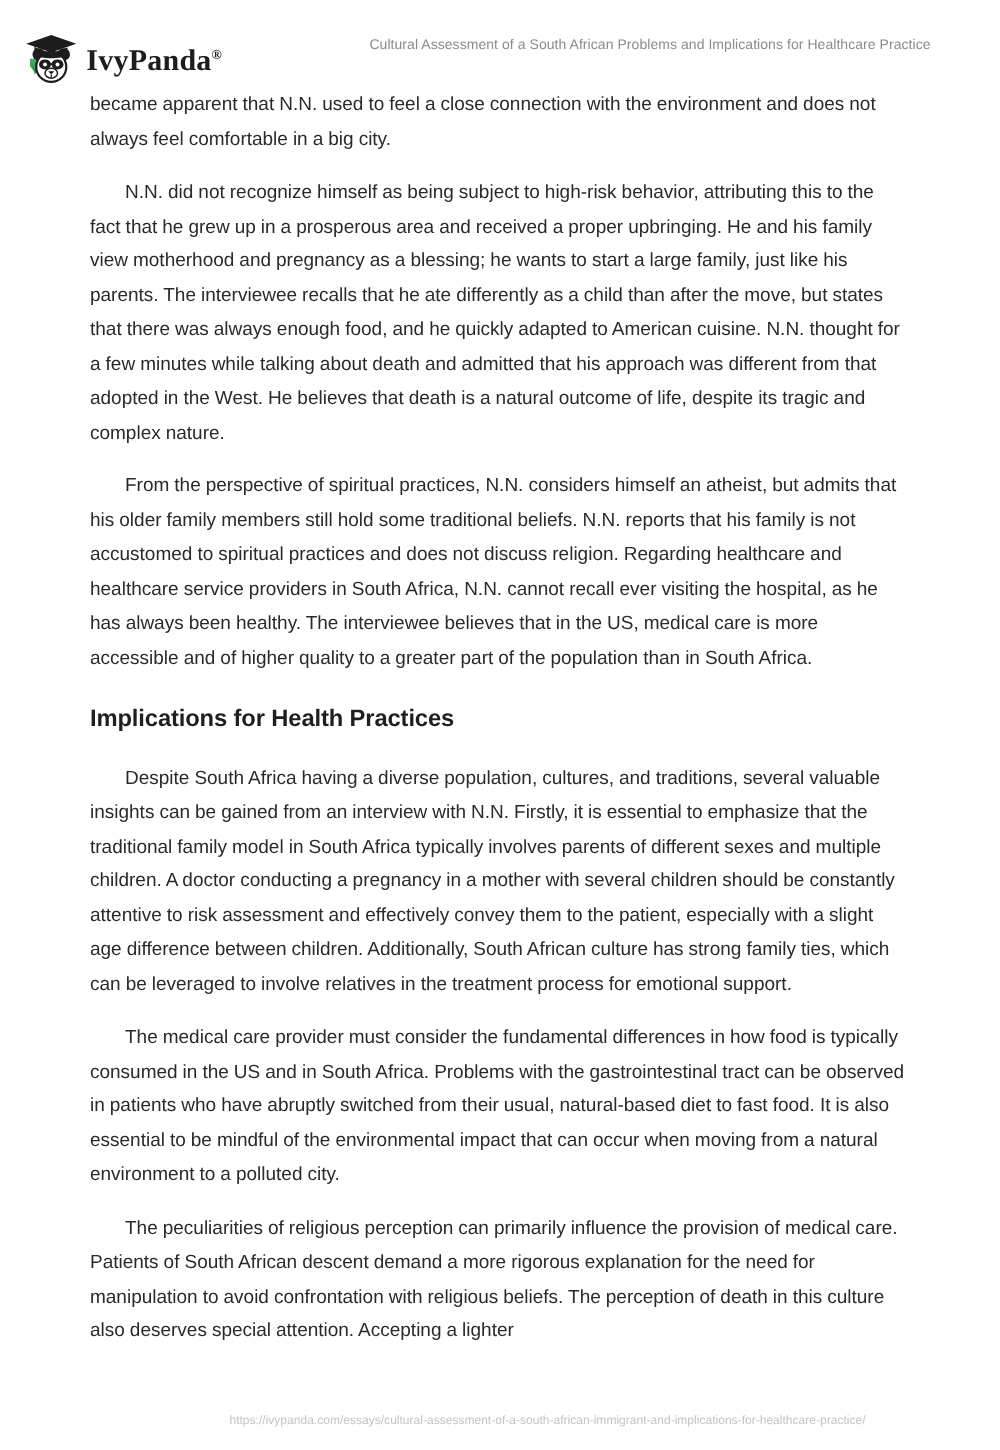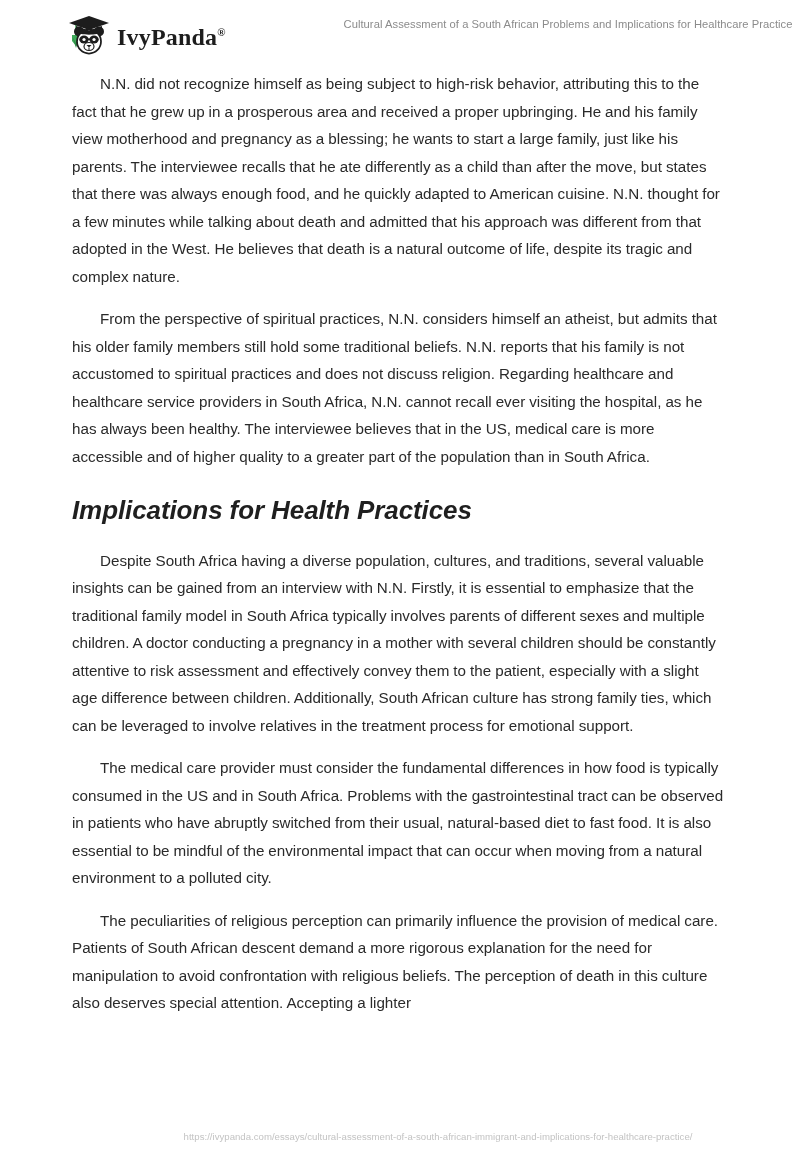--- a/index.html
+++ b/index.html
@@ -19,25 +19,24 @@
     position: relative;
     width: 800px;
     height: 1160px;
     background: #ffffff;
     overflow: hidden;
   }
 
   
   .page-header {
     position: absolute;
-    top: 4px;
+    top: 16px;
     left: 0;
     width: 672px;
     height: 66px;
-    margin-left: 48px;
   }
 
   .brand {
     position: absolute;
     left: 16px;
     top: 11px;
     display: flex;
     align-items: center;
     gap: 7px;
   }
@@ -93,27 +92,26 @@
     margin: 0 0 15px 0;
     text-indent: 28px;
     font-stretch: condensed;
     word-spacing: -0.2px;
   }
   .para.no-indent {
     text-indent: 0;
   }
 
   .section-heading {
-    font-size: 26px;
+    font-size: 19px;
     font-weight: bold;
     color: #1f1f1f;
     line-height: 1.1;
     margin: 26px 0 22px 0;
     letter-spacing: -0.1px;
-    font-style: italic;
   }
 
   
   .page-footer {
     position: absolute;
     left: 0;
     bottom: 18px;
     width: 800px;
     text-align: center;
     padding-left: 38px;
@@ -166,20 +164,21 @@
           </g>
         </svg>
       </span>
       <span class="brand-text"><span>IvyPanda</span><span class="reg">®</span></span>
     </div>
 
     <div class="header-title">Cultural Assessment of a South African Problems and Implications for Healthcare Practice</div>
   </div>
 
   <div class="content" id="content-root">
+      <p class="para no-indent">became apparent that N.N. used to feel a close connection with the environment and does not always feel comfortable in a big city.</p>
       <p class="para">N.N. did not recognize himself as being subject to high-risk behavior, attributing this to the fact that he grew up in a prosperous area and received a proper upbringing. He and his family view motherhood and pregnancy as a blessing; he wants to start a large family, just like his parents. The interviewee recalls that he ate differently as a child than after the move, but states that there was always enough food, and he quickly adapted to American cuisine. N.N. thought for a few minutes while talking about death and admitted that his approach was different from that adopted in the West. He believes that death is a natural outcome of life, despite its tragic and complex nature.</p>
       <p class="para">From the perspective of spiritual practices, N.N. considers himself an atheist, but admits that his older family members still hold some traditional beliefs. N.N. reports that his family is not accustomed to spiritual practices and does not discuss religion. Regarding healthcare and healthcare service providers in South Africa, N.N. cannot recall ever visiting the hospital, as he has always been healthy. The interviewee believes that in the US, medical care is more accessible and of higher quality to a greater part of the population than in South Africa.</p>
       <h2 class="section-heading">Implications for Health Practices</h2>
       <p class="para">Despite South Africa having a diverse population, cultures, and traditions, several valuable insights can be gained from an interview with N.N. Firstly, it is essential to emphasize that the traditional family model in South Africa typically involves parents of different sexes and multiple children. A doctor conducting a pregnancy in a mother with several children should be constantly attentive to risk assessment and effectively convey them to the patient, especially with a slight age difference between children. Additionally, South African culture has strong family ties, which can be leveraged to involve relatives in the treatment process for emotional support.</p>
       <p class="para">The medical care provider must consider the fundamental differences in how food is typically consumed in the US and in South Africa. Problems with the gastrointestinal tract can be observed in patients who have abruptly switched from their usual, natural-based diet to fast food. It is also essential to be mindful of the environmental impact that can occur when moving from a natural environment to a polluted city.</p>
       <p class="para">The peculiarities of religious perception can primarily influence the provision of medical care. Patients of South African descent demand a more rigorous explanation for the need for manipulation to avoid confrontation with religious beliefs. The perception of death in this culture also deserves special attention. Accepting a lighter</p>
     </div>
 
   <div class="page-footer">
     <div class="footer-url">https://ivypanda.com/essays/cultural-assessment-of-a-south-african-immigrant-and-implications-for-healthcare-practice/</div>

